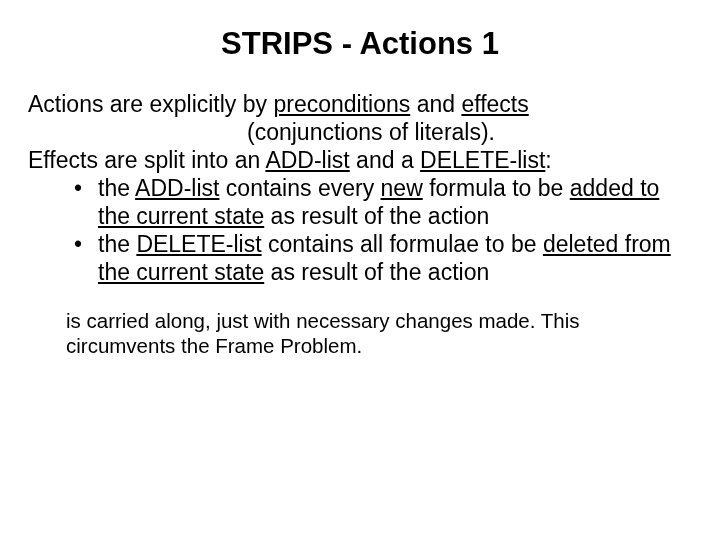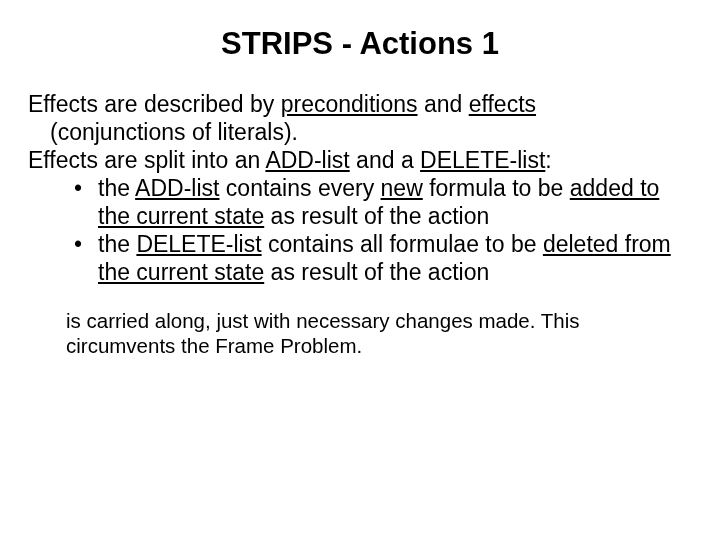--- a/index.html
+++ b/index.html
@@ -25,20 +25,21 @@
   }
   .body {
     font-size: 23px;
     line-height: 1.22;
   }
   .para1, .para2 {
     margin: 0 0 0 0;
   }
   .indent-cont {
     padding-left: 22px;
+    text-align: center;
   }
   ul.bullets {
     list-style: none;
     margin: 0;
     padding: 0 0 0 46px;
   }
   ul.bullets li {
     position: relative;
     padding-left: 24px;
     margin: 0;
@@ -62,21 +63,21 @@
 </head>
 <body>
 
 <div class="slide">
 
   <div class="title">STRIPS - Actions 1</div>
 
   <div class="body">
 
     <div class="para1">
-      <span>Effects are described by </span><span class="u">preconditions</span><span> and </span><span class="u">effects</span>
+      <span>Actions are explicitly by </span><span class="u">preconditions</span><span> and </span><span class="u">effects</span>
       <div class="indent-cont">(conjunctions of literals).</div>
     </div>
 
     <div class="para2">
       <span>Effects are split into an </span><span class="u">ADD-list</span><span> and a </span><span class="u">DELETE-list</span><span>:</span>
     </div>
 
     <ul class="bullets">
       <li>
         <span>the </span><span class="u">ADD-list</span><span> contains every </span><span class="u">new</span><span> formula to be </span><span class="u">added to the current state</span><span> as result of the action</span>

